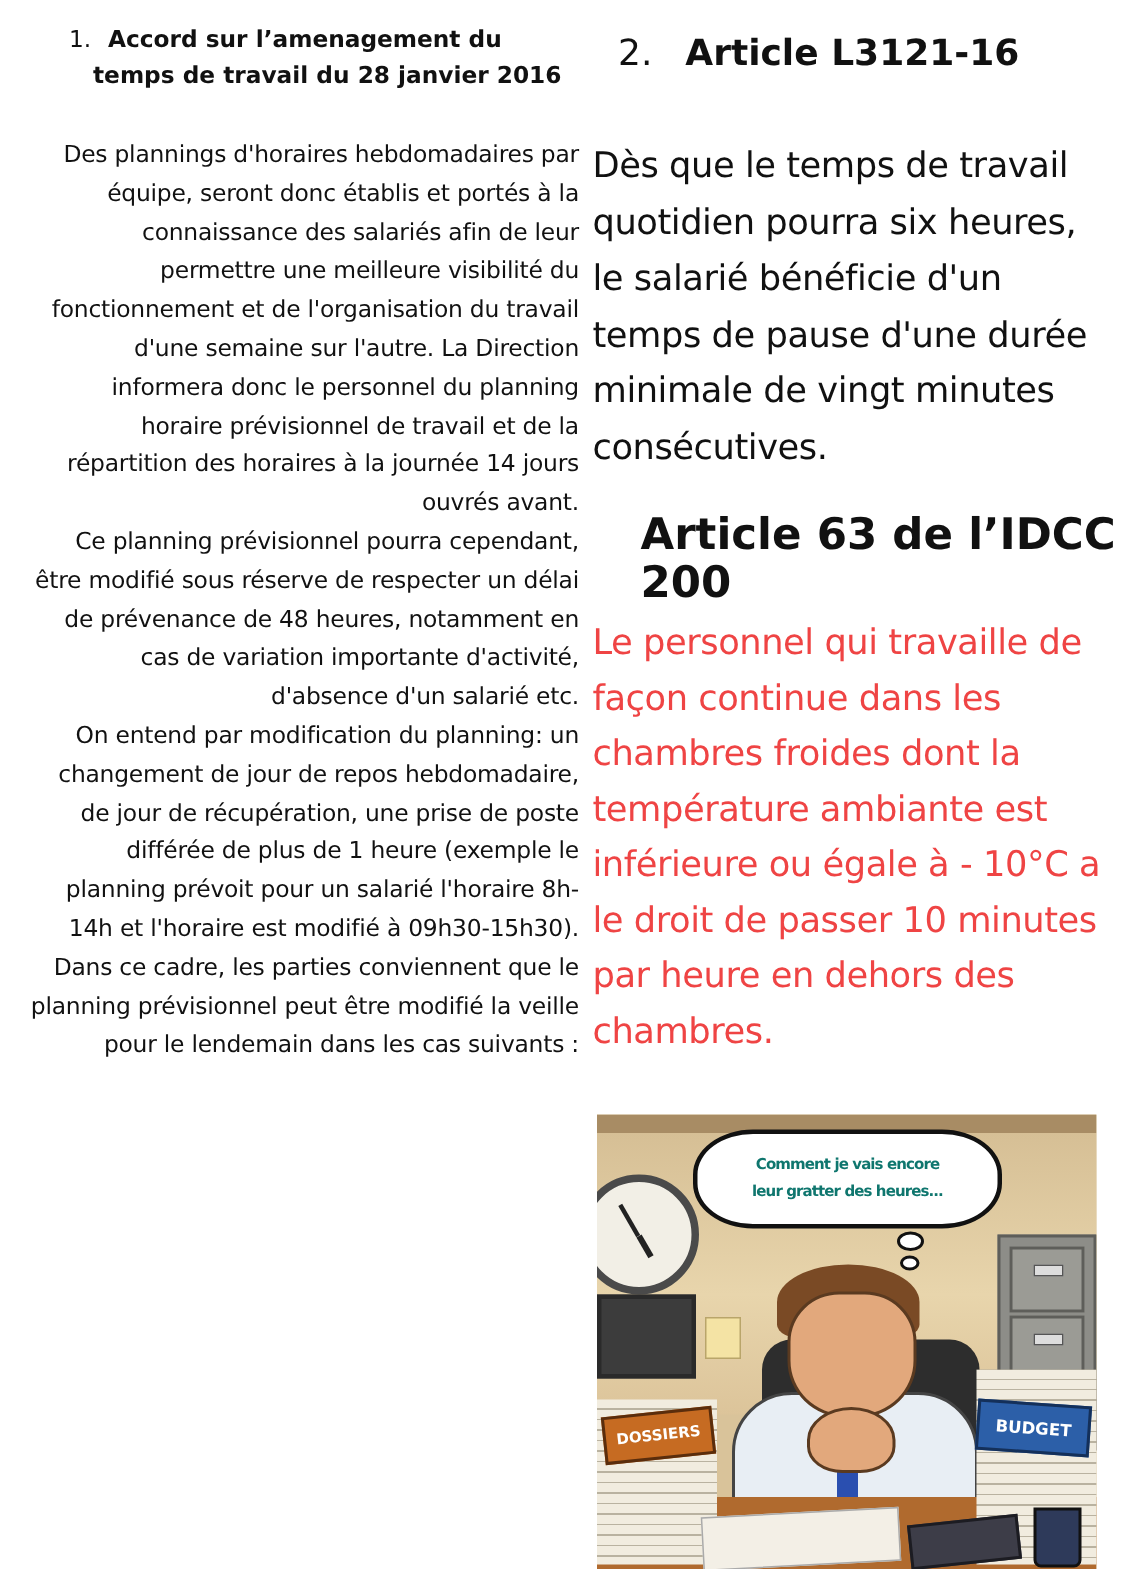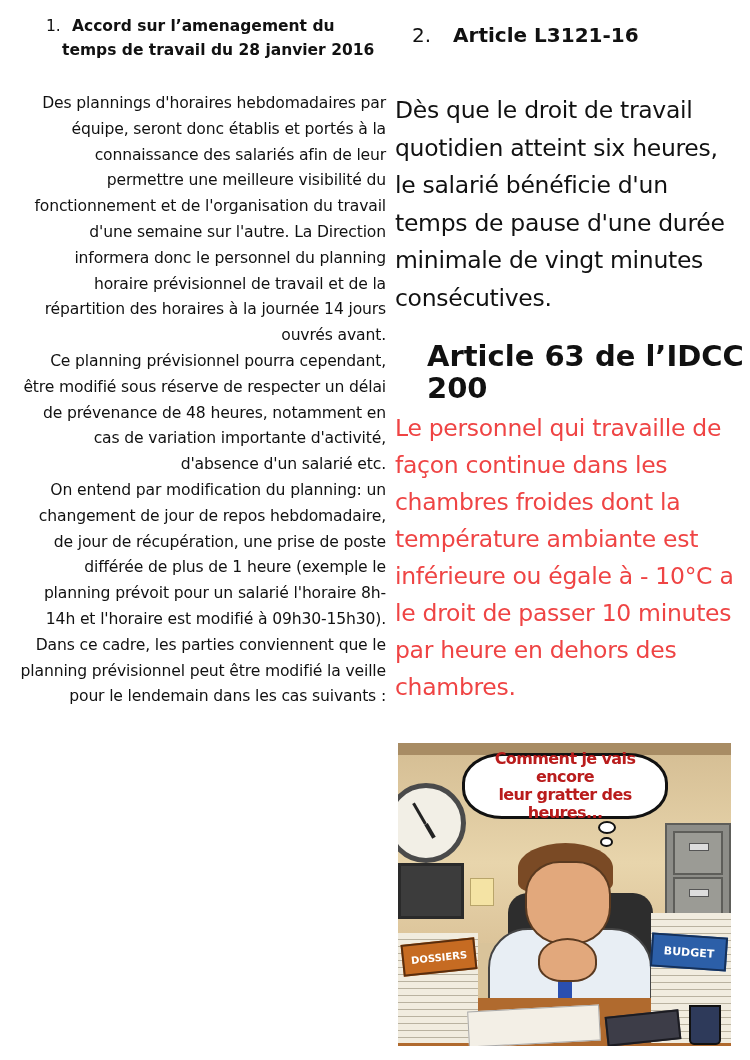--- a/index.html
+++ b/index.html
@@ -14,21 +14,21 @@
     .h1 {
       position: absolute; left: 30px; top: 14px; width: 345px;
       font-weight: bold; font-size: 15.5px; line-height: 24px; color: #111;
     }
     .h1 .num { position: absolute; left: 0; top: 0; font-weight: normal; }
     .h1 .txt { display: block; padding-left: 26px; }
     .h1 .txt2 { display: block; padding-left: 16px; }
 
     .h2 {
       position: absolute; left: 17px; top: 19px;
-      font-size: 20px; line-height: 32px; color: #111;
+      font-size: 24px; line-height: 32px; color: #111;
     }
     .h2 .num { font-weight: normal; margin-right: 22px; }
     .h2 .txt { font-weight: bold; }
 
     .left-body {
       position: absolute; left: 0; top: 91px; width: 370px;
       font-size: 15.6px; line-height: 25.8px; color: #111;
       letter-spacing: -0.15px;
     }
     .left-body p { margin: 0; text-align: right; }
@@ -64,22 +64,22 @@
       background: #8d8d88; border: 2px solid #5e5e5a; }
     .cabinet .drawer { position: absolute; left: 6px; width: 46px; height: 40px; border: 2px solid #5e5e5a; background: #9b9b95; }
     .cabinet .drawer span { position: absolute; left: 14px; top: 10px; width: 18px; height: 6px; background: #ddd; border: 1px solid #555; }
     .monitor { position: absolute; left: 0; top: 120px; width: 60px; height: 50px; background: #3c3c3c; border: 3px solid #2a2a2a; }
     .note { position: absolute; left: 72px; top: 135px; width: 22px; height: 26px; background: #f4e3a4; border: 1px solid #b9a56a; }
 
     .bubble {
       position: absolute; left: 64px; top: 10px; width: 200px; height: 60px;
       background: #fff; border: 3px solid #111; border-radius: 40px / 30px;
       display: flex; flex-direction: column; align-items: center; justify-content: center;
-      font-family: "DejaVu Sans", sans-serif; font-weight: bold; font-size: 16px;
-      line-height: 18px; color: #b91c1c; letter-spacing: -0.6px; text-align: center;
+      font-family: "DejaVu Sans", sans-serif; font-weight: bold; font-size: 10px;
+      line-height: 18px; color: #0f766e; letter-spacing: -0.6px; text-align: center;
     }
     .bubble-dot1 { position: absolute; left: 200px; top: 78px; width: 14px; height: 9px; border-radius: 50%;
       background: #fff; border: 2px solid #111; }
     .bubble-dot2 { position: absolute; left: 202px; top: 94px; width: 9px; height: 6px; border-radius: 50%;
       background: #fff; border: 2px solid #111; }
 
     .chair { position: absolute; left: 110px; top: 150px; width: 145px; height: 120px;
       background: #2d2d2d; border-radius: 20px 20px 4px 4px; }
     .man-hair { position: absolute; left: 120px; top: 100px; width: 95px; height: 50px;
       background: #7a4a25; border-radius: 50% 50% 20% 20%; }
@@ -124,21 +124,21 @@
     <p>On entend par modification du planning: un changement de jour de repos hebdomadaire, de jour de récupération, une prise de poste différée de plus de 1 heure (exemple le planning prévoit pour un salarié l'horaire 8h-14h et l'horaire est modifié à 09h30-15h30).</p>
     <p>Dans ce cadre, les parties conviennent que le planning prévisionnel peut être modifié la veille pour le lendemain dans les cas suivants :</p>
   </div>
 </div>
 
 <div class="col-right">
   <div class="h2">
     <span class="num">2.</span><span class="txt">Article L3121-16</span>
   </div>
 
-  <div class="right-body1">Dès que le droit de travail quotidien atteint six heures, le salarié bénéficie d'un temps de pause d'une durée minimale de vingt minutes consécutives.</div>
+  <div class="right-body1">Dès que le temps de travail quotidien pourra six heures, le salarié bénéficie d'un temps de pause d'une durée minimale de vingt minutes consécutives.</div>
 
   <div class="right-title2">Article 63 de l’IDCC 200</div>
 
   <div class="right-body2">Le personnel qui travaille de façon continue dans les chambres froides dont la température ambiante est inférieure ou égale à - 10°C a le droit de passer 10 minutes par heure en dehors des chambres.</div>
 </div>
 
 <div class="illustration">
   <div class="wall"></div>
   <div class="clock">
     <div class="hand1"></div>

